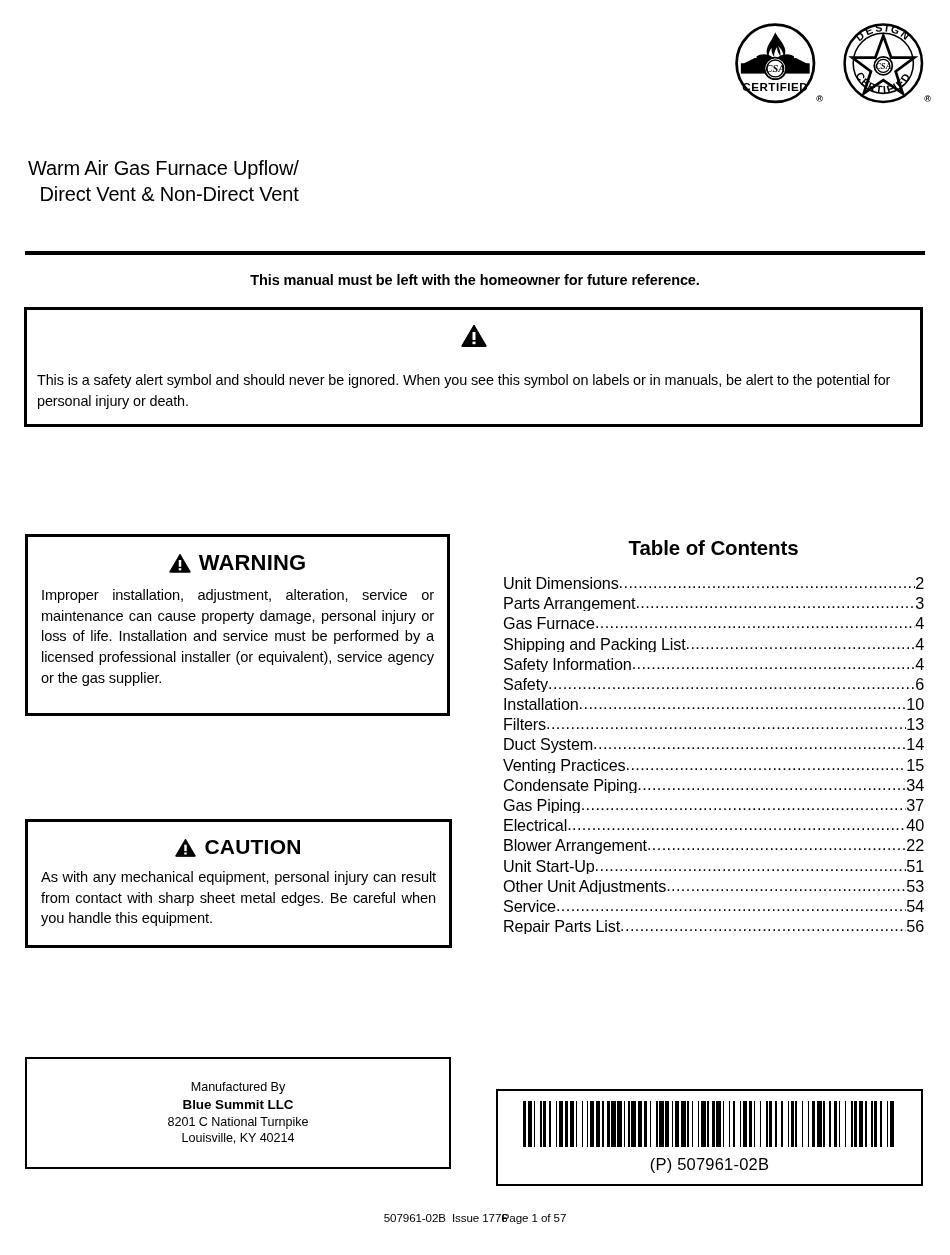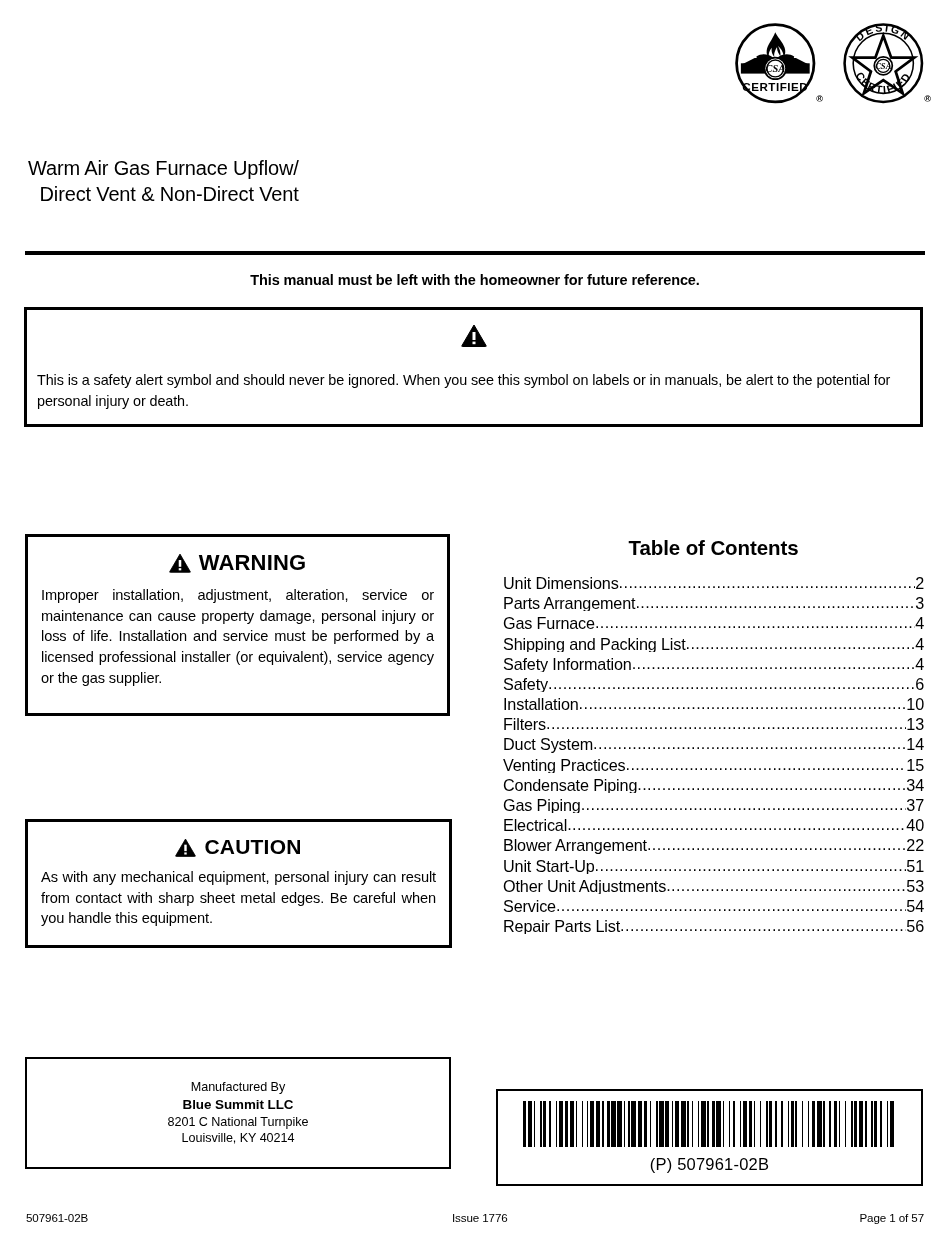--- a/index.html
+++ b/index.html
@@ -230,21 +230,21 @@
     letter-spacing: 0.2px;
   }
 
   
   #footer {
     position: absolute;
     left: 26px;
     top: 1211px;
     width: 898px;
     display: flex;
-    justify-content: space-between;
+    justify-content: center;
     font-size: 11.6px;
     letter-spacing: -0.1px;
   }
   #footer .ft-mid { position: relative; left: 6px; }
 </style>
 </head>
 <body>
 
 <div id="page">
 

